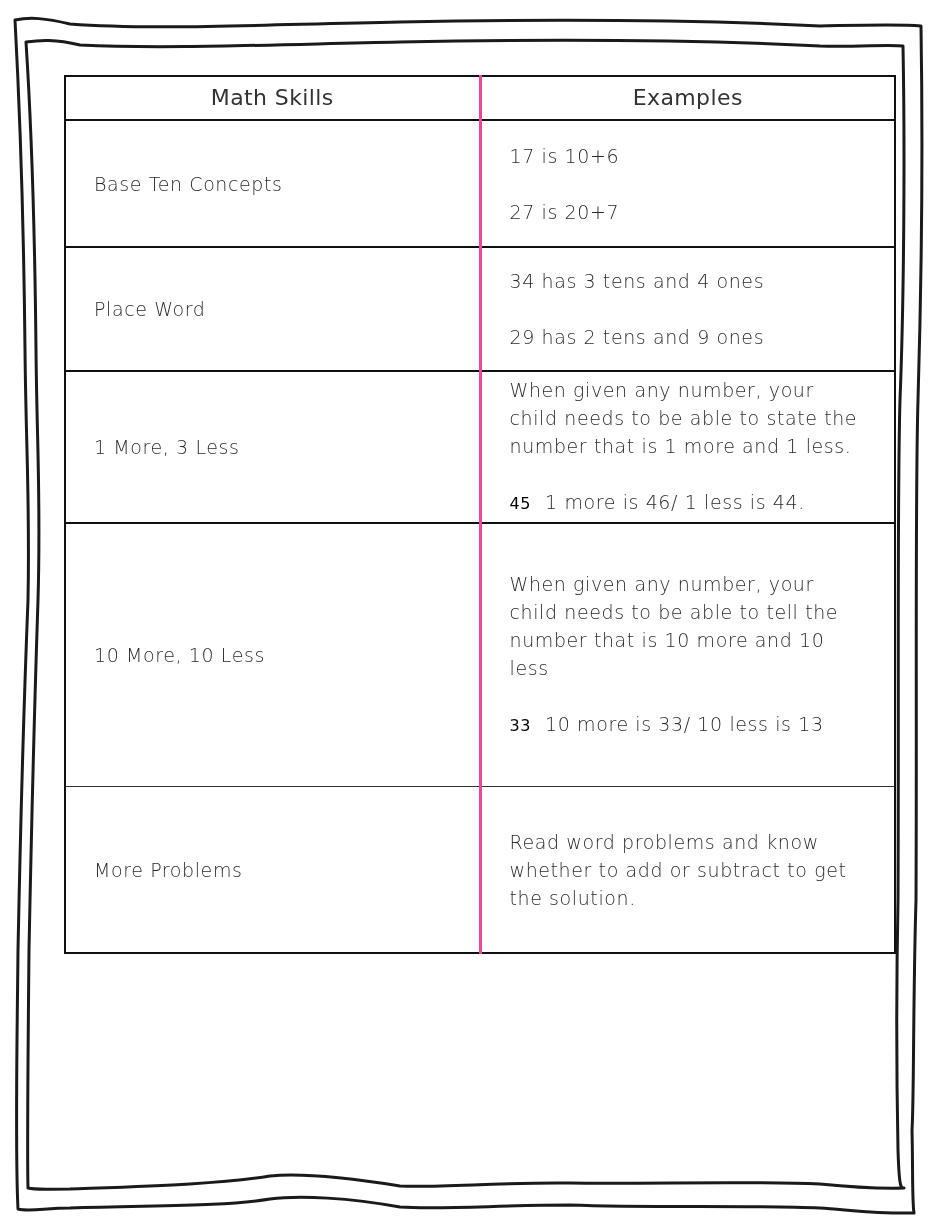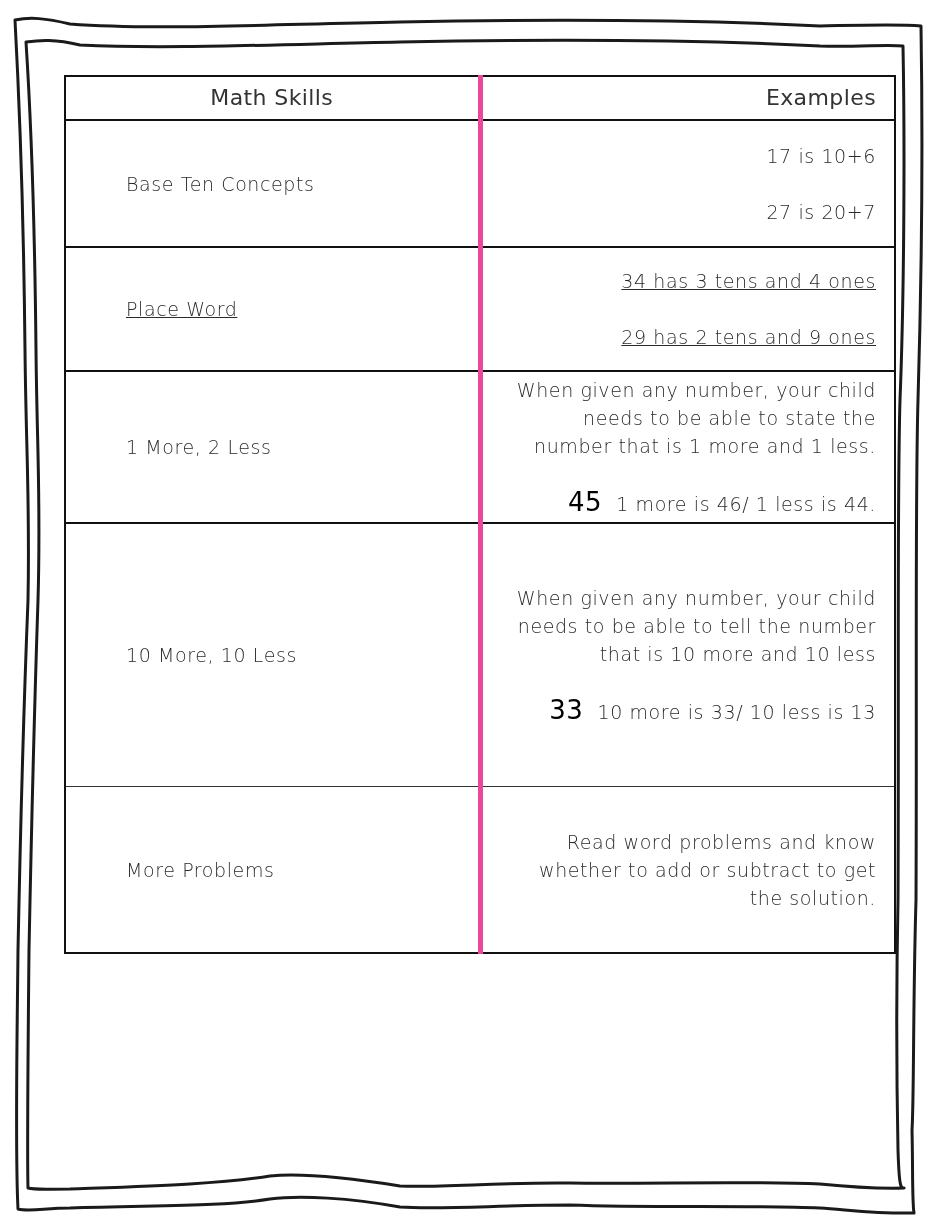--- a/index.html
+++ b/index.html
@@ -25,67 +25,65 @@
   .skills-table {
     position: absolute;
     left: 64px;
     top: 75px;
     width: 830px;
     border-collapse: collapse;
     table-layout: fixed;
   }
   .skills-table td, .skills-table th {
     border: 2px solid #111;
-    padding: 0 18px;
+    padding: 0 28px;
     vertical-align: middle;
     font-weight: 300;
     text-align: left;
     font-size: 19px;
     letter-spacing: 0.6px;
     line-height: 28px;
     color: #2b2b2b;
   }
   .skills-table td.skill-col, .skills-table th.skill-col {
     border-right: 1px solid #333;
   }
   .skills-table td.example-col, .skills-table th.example-col {
-    border-left: 5px solid #ec4899;
-    text-align: right;
+    border-left: 3px solid #ec4899;
   }
   .skills-table thead th {
     height: 42px;
     text-align: center;
     font-size: 22px;
     font-weight: normal;
     color: #333;
     letter-spacing: 0.4px;
   }
   .col-skill { width: 415px; }
   .col-example { width: 415px; }
   .row-1 td { height: 125px; }
-  .row-2 td { height: 122px; text-decoration: underline; }
+  .row-2 td { height: 122px; }
   .row-3 td { height: 150px; }
   .row-4 td { height: 262px; border-bottom: 1px solid #333; }
   .row-5 td { height: 165px; border-top: 1px solid #333; }
   .skill-label {
     display: block;
     padding-left: 0;
-    margin-left: 42px;
   }
   .example-line {
     display: block;
   }
   .gap {
     display: block;
     height: 28px;
   }
   .key-number {
     font-weight: normal;
     color: #000;
-    font-size: 26px;
+    font-size: 16px;
     margin-right: 14px;
   }
 </style>
 </head>
 <body>
 
 <svg class="frame-svg" viewBox="0 0 950 1230" xmlns="http://www.w3.org/2000/svg">
 
   <path d="M15,20 C30,17 45,18 70,24 C150,30 250,25 400,22 C550,19 700,20 820,26 C870,25 900,24 921,26
            C923,150 921,300 918,400 C915,500 917,700 916,900 C913,1000 914,1100 912,1130 C913,1170 912,1200 914,1213
@@ -127,21 +125,21 @@
         <span class="skill-label">Place Word</span>
       </td>
       <td class="example-col">
         <span class="example-line">34 has 3 tens and 4 ones</span>
         <span class="gap"></span>
         <span class="example-line">29 has 2 tens and 9 ones</span>
       </td>
     </tr>
     <tr class="row-3">
       <td class="skill-col">
-        <span class="skill-label">1 More, 2 Less</span>
+        <span class="skill-label">1 More, 3 Less</span>
       </td>
       <td class="example-col">
         <span class="example-line">When given any number, your child needs to be able to state the number that is 1 more and 1 less.</span>
         <span class="gap"></span>
         <span class="example-line"><span class="key-number">45</span><span>1 more is 46/ 1 less is 44.</span></span>
       </td>
     </tr>
     <tr class="row-4">
       <td class="skill-col">
         <span class="skill-label">10 More, 10 Less</span>

